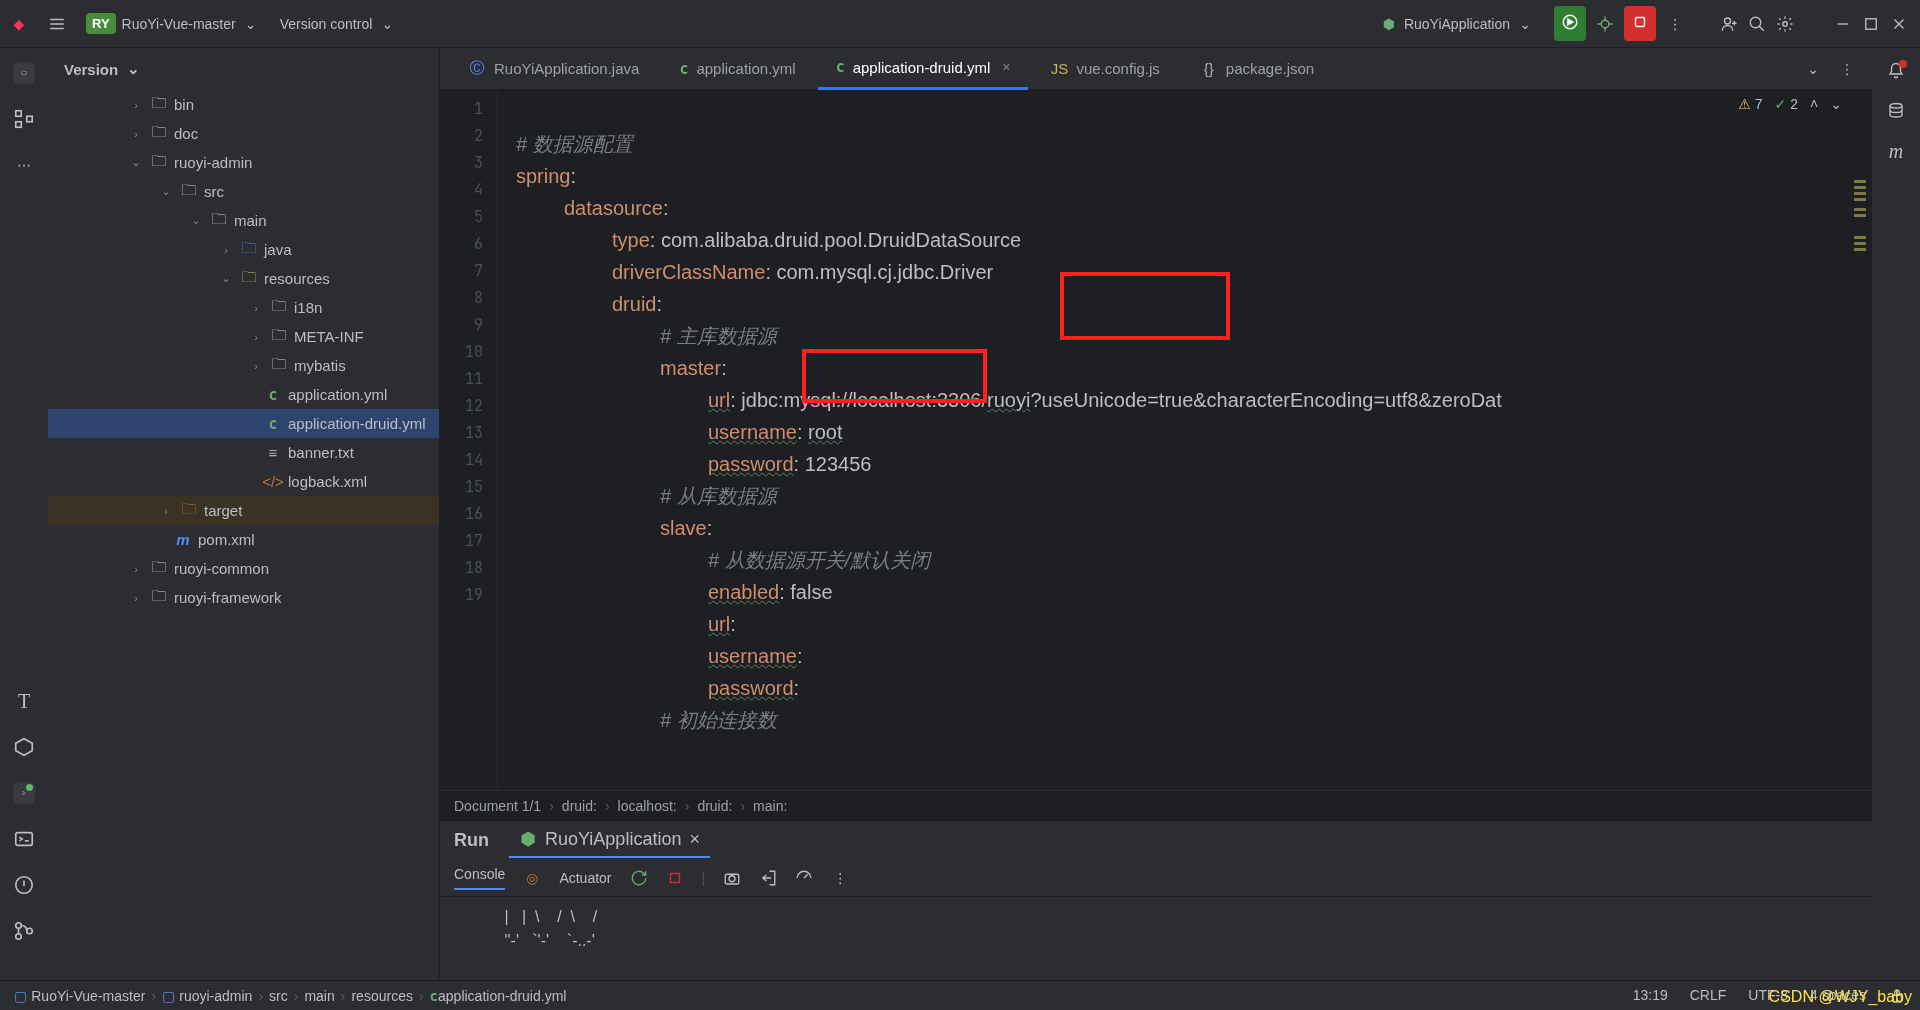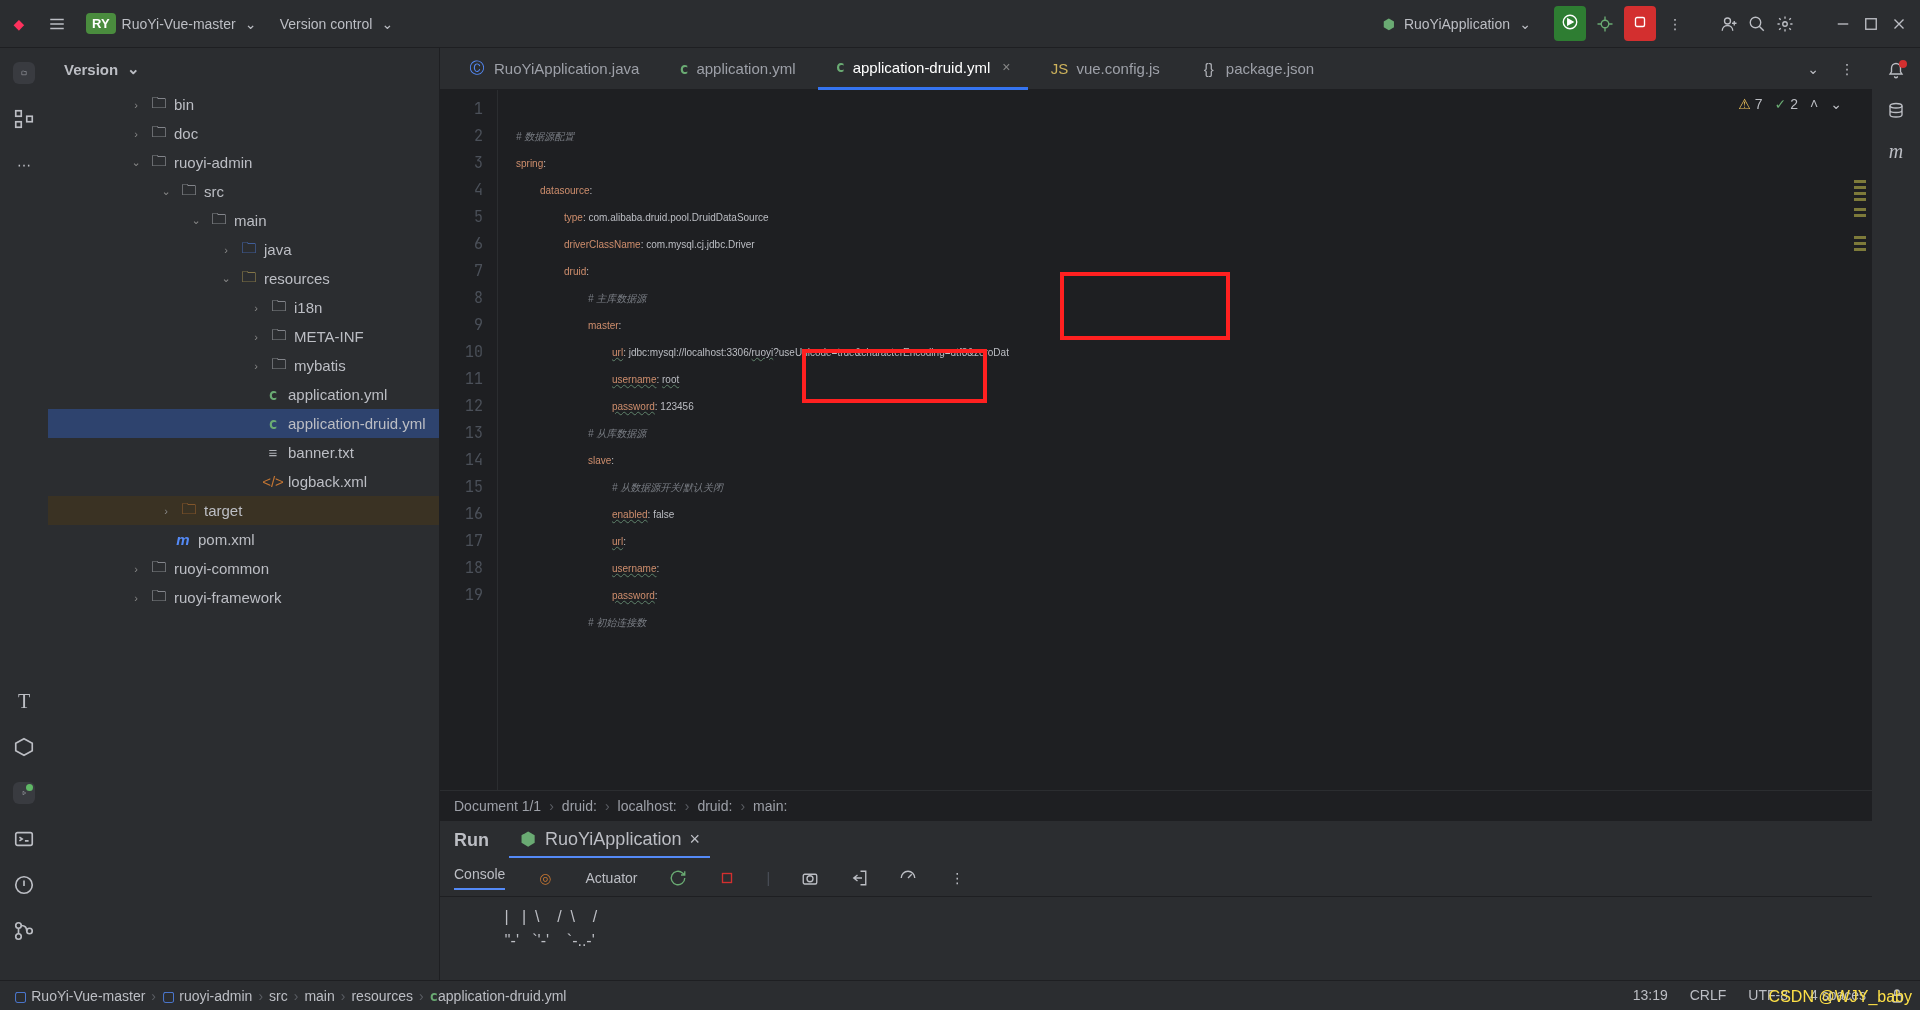--- a/index.html
+++ b/index.html
@@ -28,41 +28,41 @@
 .module-folder { color:#548af7; }
 .yml-ico::before { content:"c"; color:#6aab73; font-family:monospace; font-weight:bold; }
 .editor-area { flex:1; display:flex; flex-direction:column; min-width:0; }
 .tabs { height:42px; background:#2b2d30; display:flex; align-items:center; border-bottom:1px solid #1e1f22; padding-left:10px; gap:4px;}
 .tab { padding:0 18px; height:42px; display:flex; align-items:center; gap:8px; cursor:pointer; font-size:15px; color:#9da0a8;}
 .tab.active { color:#fff; border-bottom:3px solid #3574f0; }
 .tab .close { color:#888; font-size:14px; margin-left:4px;}
 .tabs .more { margin-left:auto; display:flex; gap:16px; padding-right:16px; align-items:center;}
 .editor { flex:1; display:flex; overflow:hidden; position:relative; background:#1e1f22;}
 .gutter { width:58px; text-align:right; padding-right:14px; color:#4b5059; font-size:15px; font-family:"JetBrains Mono",Consolas,monospace; line-height:27px; padding-top:6px; user-select:none; border-right:1px solid #2b2d30;}
-.code { flex:1; font-family:"JetBrains Mono",Consolas,monospace; font-size:10px; line-height:27px; padding:6px 14px 0 18px; white-space:pre; overflow-x:auto; position:relative;}
+.code { flex:1; font-family:"JetBrains Mono",Consolas,monospace; font-size:20px; line-height:32px; padding:6px 14px 0 18px; white-space:pre; overflow-x:auto; position:relative;}
 .code .c { color:#7a7e85; font-style:italic;}
 .code .k { color:#cf8e6d;}
 .code .s { color:#bcbec4;}
 .code .u { text-decoration:underline wavy #5f826b; text-decoration-thickness:1px;}
 .markers { position:absolute; right:6px; top:0; width:12px; height:100%; }
 .markers div { width:12px; height:3px; background:#7d7a3a; position:absolute; }
 .inspection { position:absolute; top:6px; right:30px; font-size:14px; color:#bcbec4; display:flex; gap:12px; align-items:center;}
 .inspection .warn::before { content:"⚠"; color:#f2c55c; margin-right:4px;}
 .inspection .ok::before { content:"✓"; color:#6aab73; margin-right:4px;}
 .red-box { position:absolute; border:4px solid #ff2020; pointer-events:none; }
 .breadcrumb { height:30px; background:#1e1f22; border-top:1px solid #2b2d30; display:flex; align-items:center; padding-left:14px; gap:8px; font-size:14px; color:#9da0a8;}
 .breadcrumb .sep { color:#5a5d63;}
 .rsidebar { width:48px; background:#2b2d30; display:flex; flex-direction:column; align-items:center; padding-top:14px; gap:22px;}
 .rsidebar .notif { position:relative;}
 .rsidebar .notif::after { content:""; position:absolute; top:-2px; right:-2px; width:8px; height:8px; background:#d32f2f; border-radius:50%;}
 .run-panel { height:160px; background:#2b2d30; border-top:1px solid #1e1f22; display:flex; flex-direction:column;}
 .run-tabs { height:38px; display:flex; align-items:center; padding-left:14px; gap:20px; font-size:18px;}
 .run-tabs .rtab { display:flex; align-items:center; gap:8px; padding:6px 10px;}
 .run-tabs .rtab.u { border-bottom:2px solid #548af7;}
-.run-toolbar { height:38px; display:flex; align-items:center; padding-left:14px; gap:31px; border-bottom:1px solid #1e1f22;}
+.run-toolbar { height:38px; display:flex; align-items:center; padding-left:14px; gap:18px; border-bottom:1px solid #1e1f22;}
 .run-toolbar .u { border-bottom:2px solid #548af7; padding-bottom:6px;}
 .run-output { flex:1; font-family:Consolas,monospace; font-size:16px; padding:8px 0 0 60px; color:#bcbec4; line-height:24px; white-space:pre;}
 .statusbar { height:30px; background:#2b2d30; border-top:1px solid #1e1f22; display:flex; align-items:center; padding:0 14px; font-size:14px; color:#bcbec4;}
 .statusbar .sep { color:#5a5d63; margin:0 6px;}
 .statusbar .right { margin-left:auto; display:flex; gap:22px;}
 .watermark { position:absolute; right:8px; bottom:4px; color:#fde047; font-size:16px;}
 svg { stroke:currentColor; fill:none; stroke-width:1.8; }
 </style>
 </head>
 <body>

